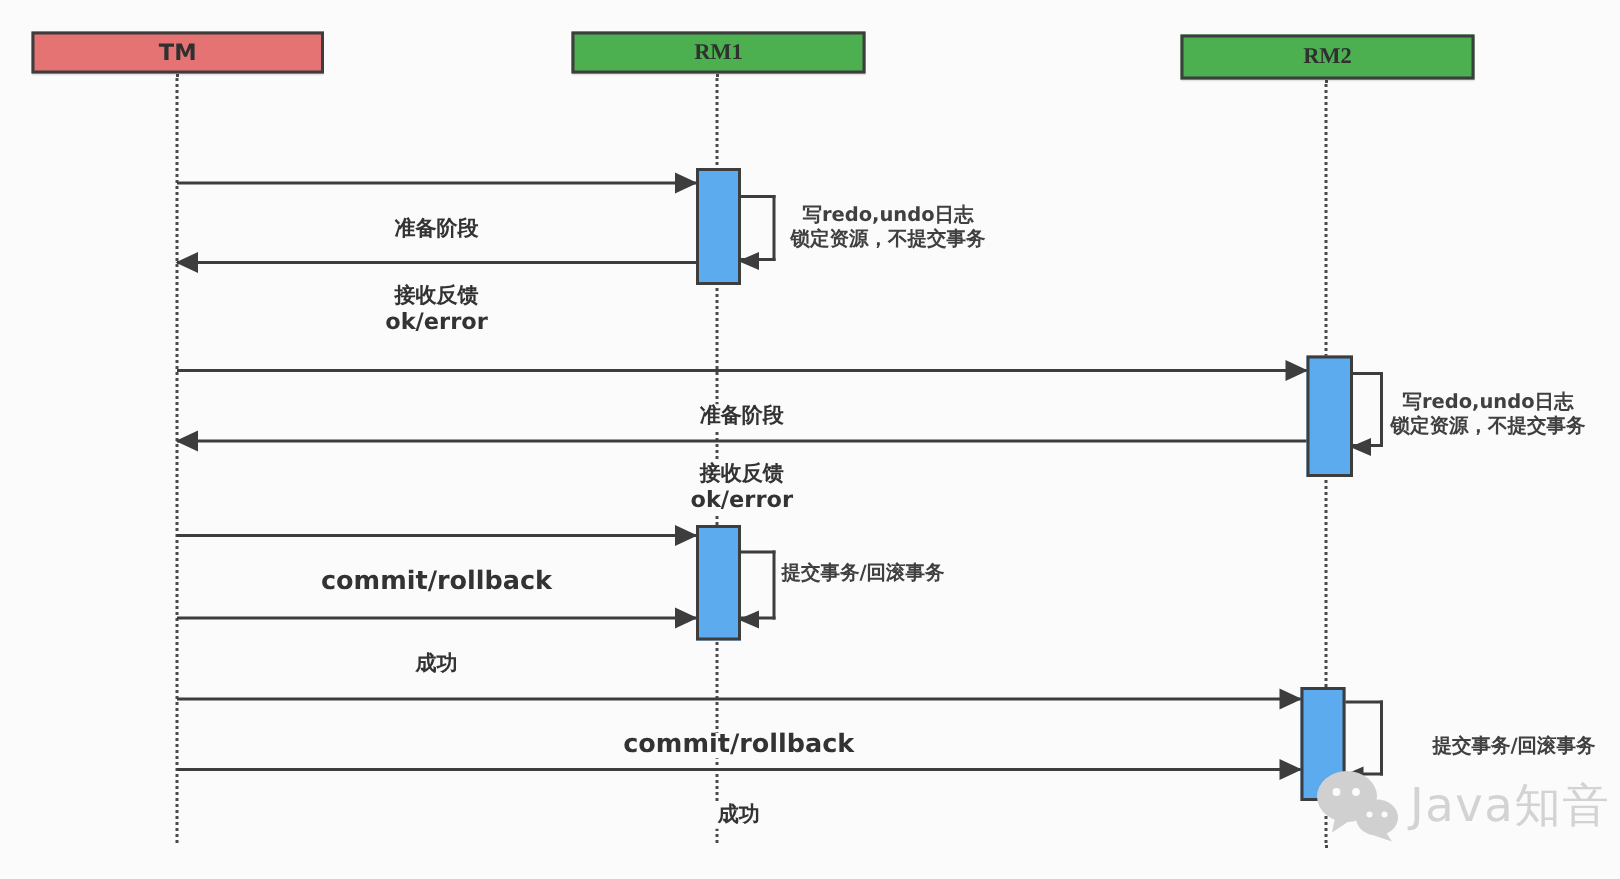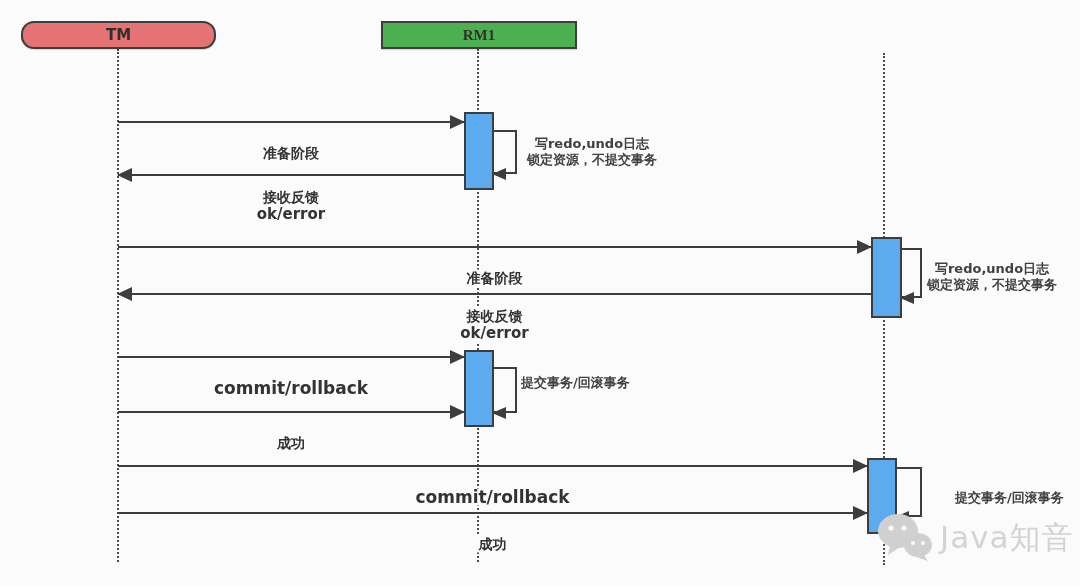--- a/index.html
+++ b/index.html
@@ -21,21 +21,21 @@
     background:var(--bg);overflow:hidden;
   }
   
   .actor{
     position:absolute;
     border:2px solid var(--line);
     display:flex;align-items:center;justify-content:center;
     font-weight:bold;font-size:15px;color:#303030;
     box-shadow:0 1px 1px rgba(0,0,0,.15);
   }
-  .actor.tm{background:var(--tm-fill);border-radius:13px;}
+  .actor.tm{background:var(--tm-fill);}
   .actor.rm{background:var(--rm-fill);font-family:Liberation Serif, serif;}
   
   .lifeline{
     position:absolute;width:0;
     border-left:2px dotted #4a4a4a;
   }
   
   .activation{
     position:absolute;
     background:var(--act-fill);
@@ -111,20 +111,23 @@
 
   <div class="lifeline" style="left:117px;top:49px;height:513px;"></div>
   <div class="lifeline" style="left:477px;top:49px;height:513px;"></div>
   <div class="lifeline" style="left:883px;top:53px;height:512px;"></div>
 
   <div class="actor tm" style="left:21px;top:21px;width:195px;height:28px;">
     <span>TM</span>
   </div>
   <div class="actor rm" style="left:381px;top:21px;width:196px;height:28px;">
     <span>RM1</span>
+  </div>
+  <div class="actor rm" style="left:787px;top:23px;width:196px;height:30px;">
+    <span>RM2</span>
   </div>
 
   <div class="activation" style="left:464px;top:112px;width:30px;height:78px;"></div>
   <div class="activation" style="left:871px;top:237px;width:31px;height:81px;"></div>
   <div class="activation" style="left:464px;top:350px;width:30px;height:77px;"></div>
   <div class="activation" style="left:867px;top:458px;width:30px;height:76px;"></div>
 
   <div class="loop" style="left:494px;top:130px;width:23px;height:44px;">
     <div class="arr-l"></div>
   </div>

